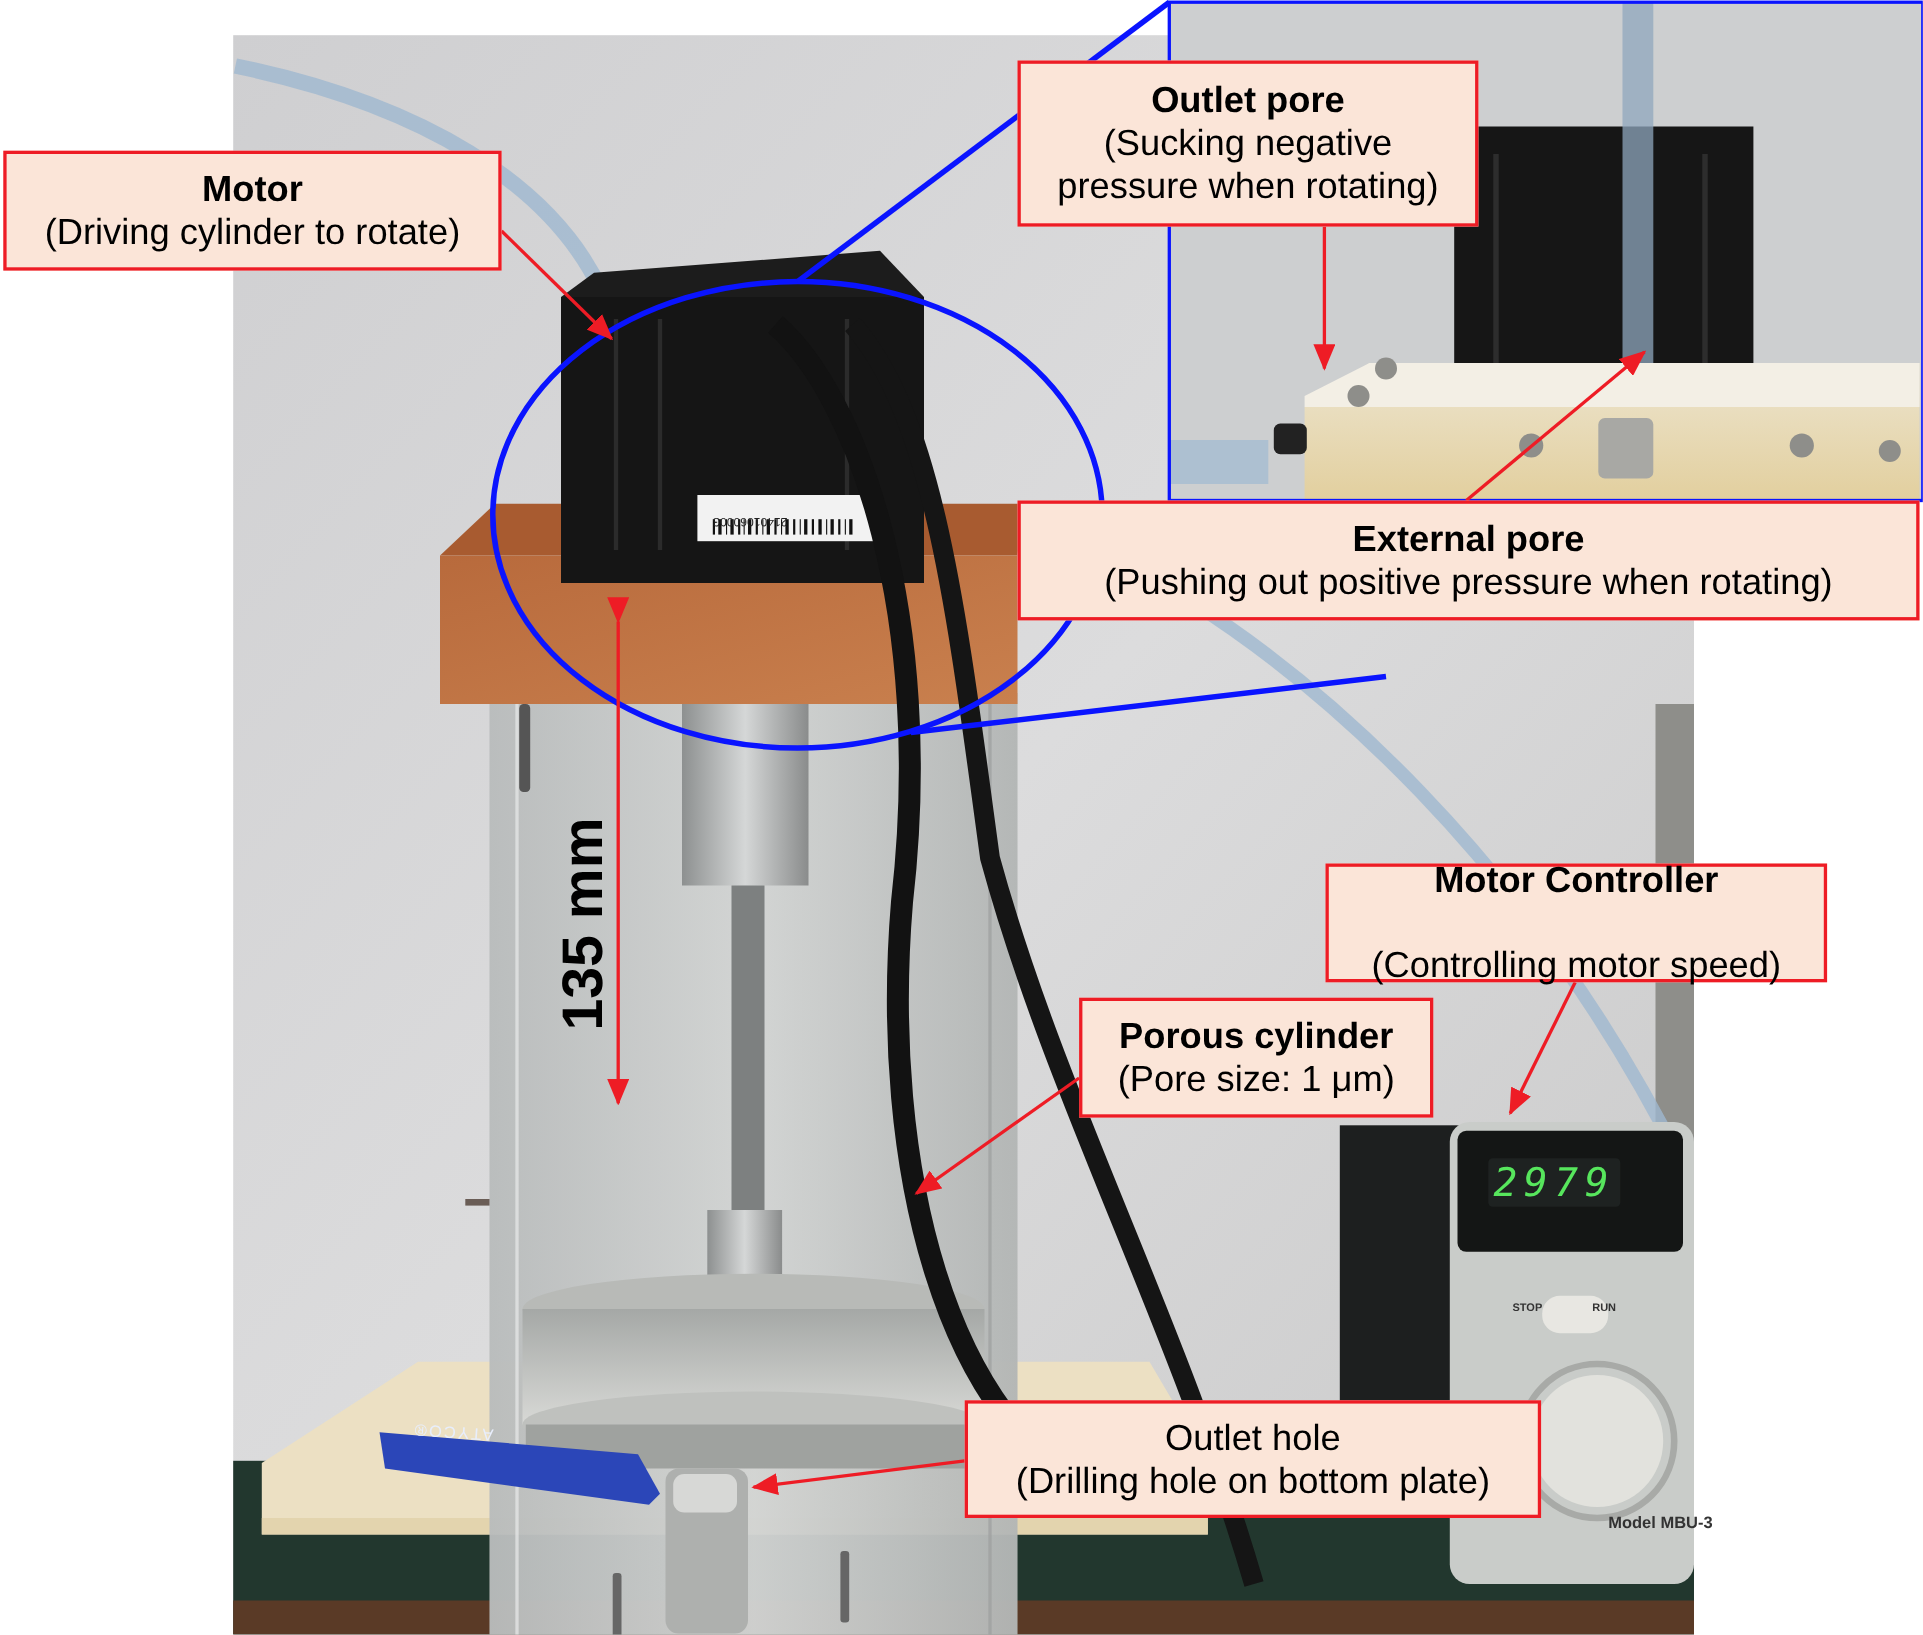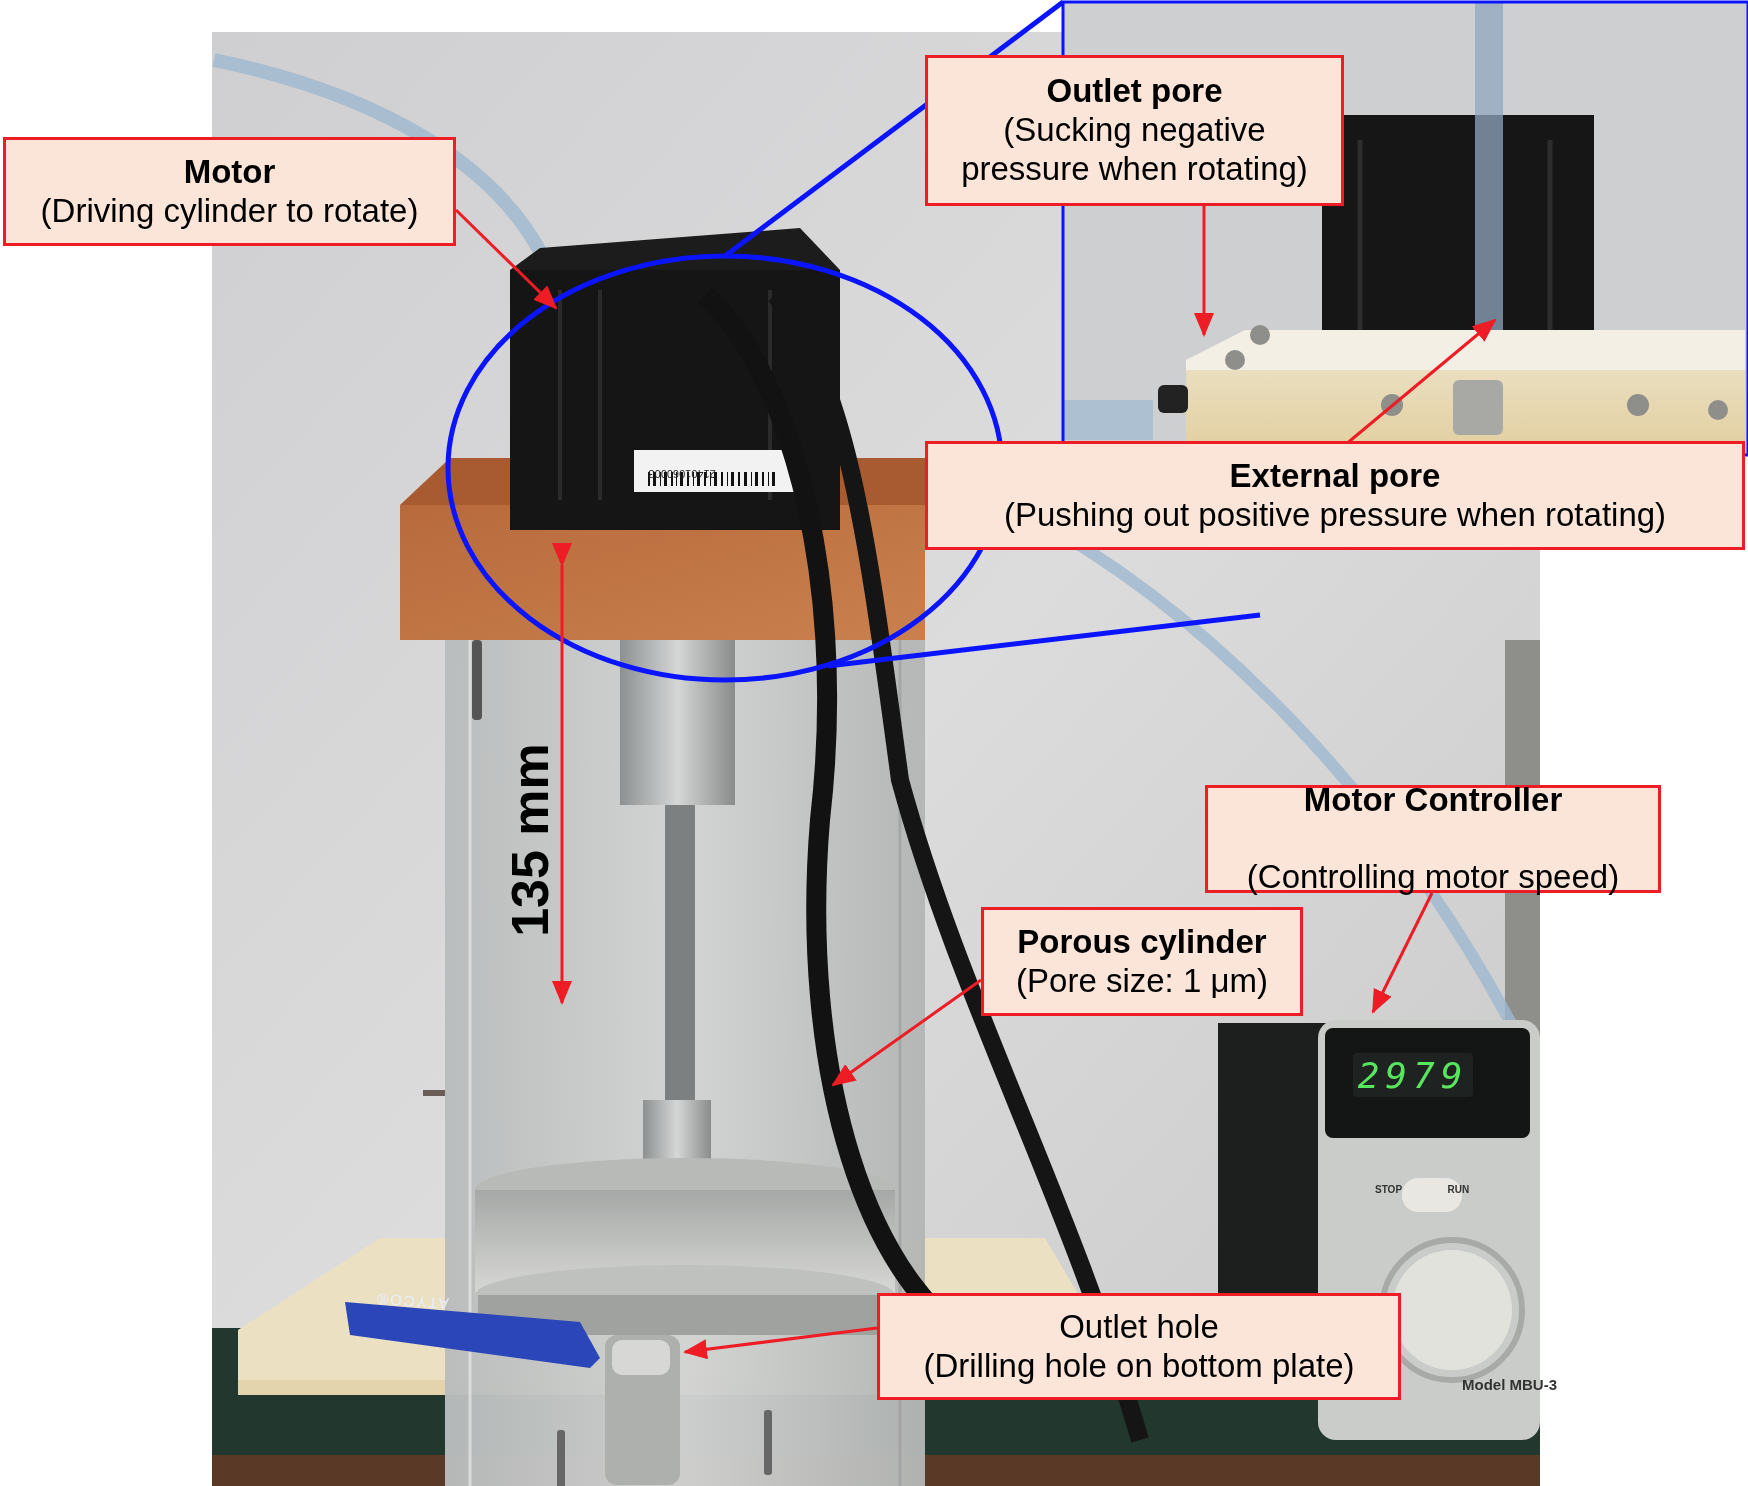--- a/index.html
+++ b/index.html
@@ -227,31 +227,31 @@
   <div class="title">Motor</div>
   <div class="desc">(Driving cylinder to rotate)</div>
 </div>
 
 <div class="callout" style="left:925px; top:55px; width:419px; height:151px;">
   <div class="title">Outlet pore</div>
   <div class="desc">(Sucking negative</div>
   <div class="desc">pressure when rotating)</div>
 </div>
 
-<div class="callout" style="left:925px; top:441px; width:820px; height:109px;">
+<div class="callout" style="left:925px; top:455px; width:820px; height:109px;">
   <div class="title">External pore</div>
   <div class="desc">(Pushing out positive pressure when rotating)</div>
 </div>
 
 <div class="callout" style="left:1205px; top:785px; width:456px; height:108px;gap:38px;">
   <div class="title">Motor Controller</div>
   <div class="desc">(Controlling motor speed)</div>
 </div>
 
 <div class="callout" style="left:981px; top:907px; width:322px; height:109px;">
   <div class="title">Porous cylinder</div>
   <div class="desc">(Pore size: 1 μm)</div>
 </div>
 
-<div class="callout" style="left:877px; top:1273px; width:524px; height:107px;margin-top:20px;">
+<div class="callout" style="left:877px; top:1273px; width:524px; height:107px;">
   <div class="title normal">Outlet hole</div>
   <div class="desc">(Drilling hole on bottom plate)</div>
 </div>
 
 </body></html>

